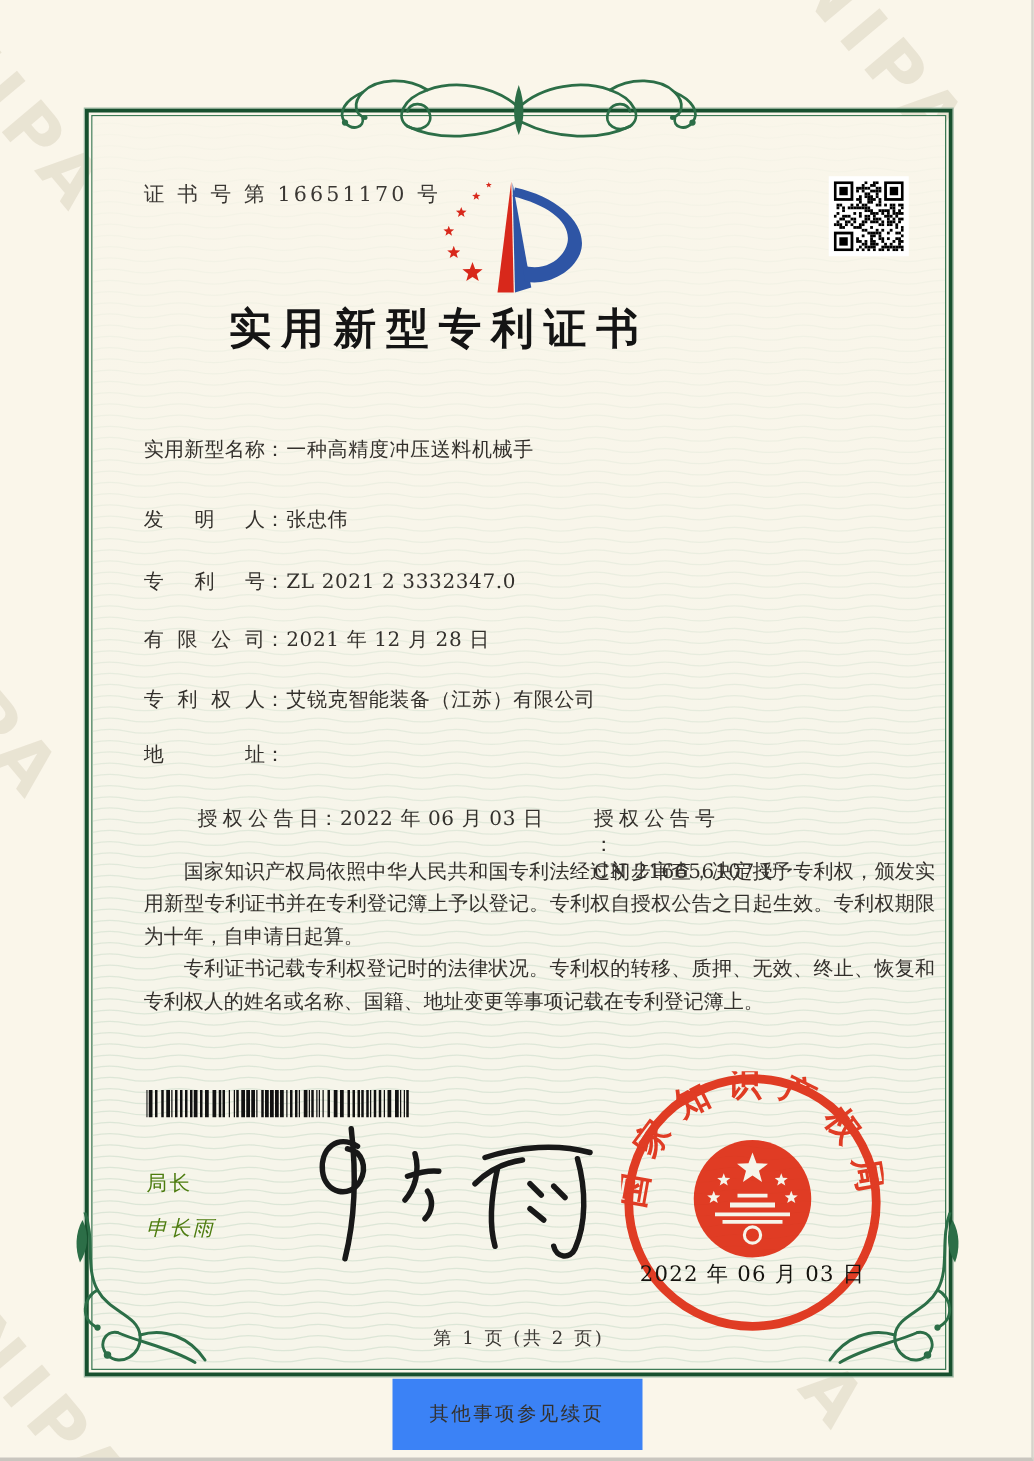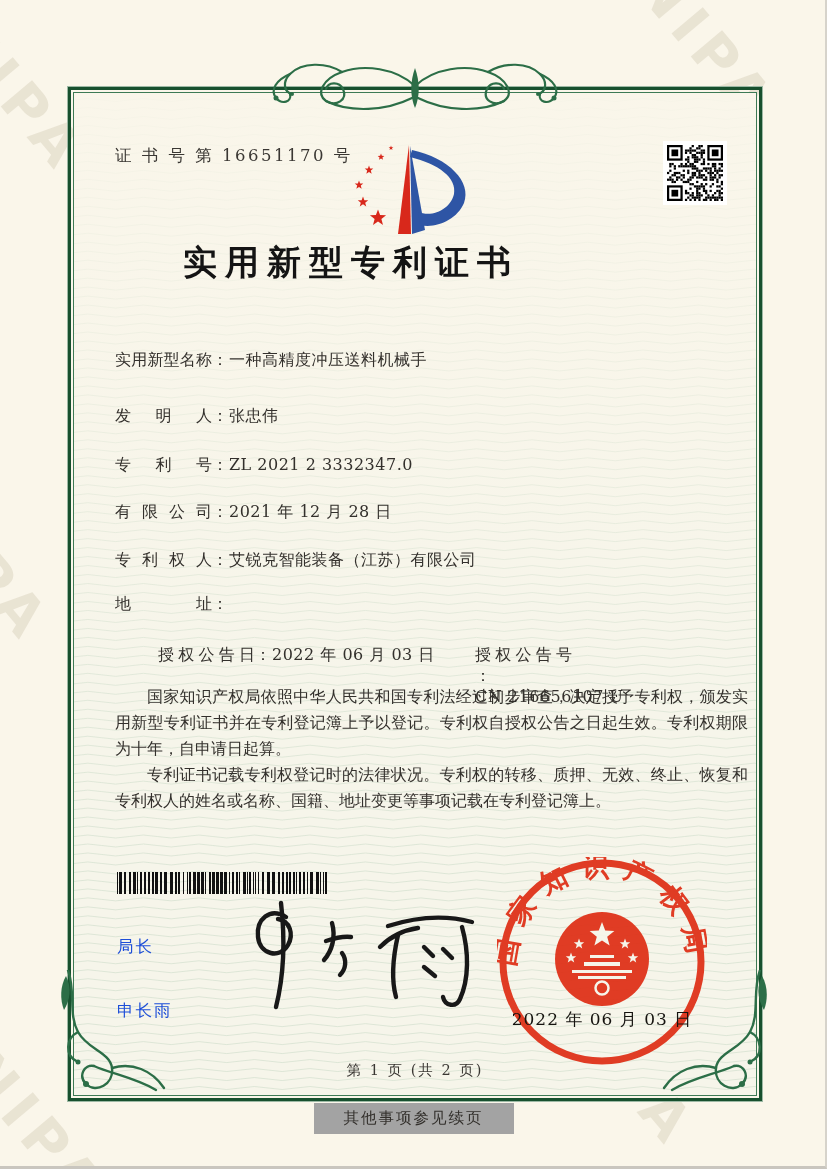--- a/index.html
+++ b/index.html
@@ -34,29 +34,29 @@
   .flabel{display:inline-block;width:97px;text-align:justify;text-align-last:justify;white-space:normal;}
   .fcolon{display:inline-block;width:17px;}
   .fvalue{display:inline-block;letter-spacing:0.5px;}
   .fvalue.addr{width:500px;line-height:25px;}
   .pair2{position:absolute;left:317px;top:0;display:flex;flex-direction:column;}
   .paras{position:absolute;left:115px;top:684px;width:633px;font-size:16px;line-height:26px;
          text-align:justify;color:#33302c;}
   .paras p{margin:0;text-indent:2em;}
   .barcode{position:absolute;left:117px;top:872px;}
   .signer{position:absolute;left:117px;font-family:"DejaVu Sans","Liberation Sans",sans-serif;
-          font-size:16.5px;letter-spacing:2px;color:#1d4ed8;}
+          font-size:16.5px;letter-spacing:2px;color:#4d7c0f;}
   .sig{position:absolute;left:228px;top:897px;}
   .seal{position:absolute;left:497px;top:857px;width:210px;height:210px;z-index:4;}
   .sealdate{position:absolute;left:497px;top:1008px;width:210px;text-align:center;
             font-size:17px;letter-spacing:1px;color:#15130f;z-index:5;}
   .pagefoot{position:absolute;left:67px;top:1061px;width:696px;text-align:center;
             font-size:14.5px;letter-spacing:2px;color:#3a3733;}
   .contnote{position:absolute;left:0;top:1103px;width:827px;text-align:center;z-index:3;}
-  .contnote span{display:inline-block;background:#a3a3a3;padding:5px 30px;font-size:15.5px;
+  .contnote span{display:inline-block;background:#3b82f6;padding:18px 30px;font-size:15.5px;
                  letter-spacing:2px;color:#33302c;}
   .orn{z-index:4;pointer-events:none;}
   svg{display:block;}
 </style>
 </head>
 <body>
 
 <span class="wm" style="left:-50px;top:-35px;">CNIPA</span>
 <span class="wm" style="left:640px;top:-85px;">CNIPA</span>
 <span class="wm pink" style="left:195px;top:110px;">CNIPA</span>
@@ -564,21 +564,21 @@
       <rect x="186" y="0" width="2" height="22" fill="#111"></rect>
       <rect x="190" y="0" width="1" height="22" fill="#111"></rect>
       <rect x="193" y="0" width="3" height="22" fill="#111"></rect>
       <rect x="199" y="0" width="3" height="22" fill="#111"></rect>
       <rect x="203" y="0" width="1" height="22" fill="#111"></rect>
       <rect x="206" y="0" width="1" height="22" fill="#111"></rect>
       <rect x="208" y="0" width="2" height="22" fill="#111"></rect>
     </svg>
 
   <div class="signer" style="top:936px;">局长</div>
-  <div class="signer" style="top:1000px;">申长雨</div>
+  <div class="signer" style="top:972px;font-style:italic;">申长雨</div>
 
   <svg class="sig" width="270" height="120" viewBox="0 0 270 120">
     <g stroke="#181818" stroke-width="4.4" fill="none" stroke-linecap="round" stroke-linejoin="round">
       <path d="M58,20 C42,10 28,22 30,40 C32,58 52,62 60,48 C66,37 62,24 50,22"></path>
       <path d="M53,6 C56,32 58,70 48,110"></path>
       <path d="M104,26 C108,40 104,54 96,63"></path>
       <path d="M98,44 C107,41 116,39 123,40"></path>
       <path d="M114,56 C119,63 118,72 112,78"></path>
       <path d="M152,50 C162,40 176,33 190,31"></path>
       <path d="M160,29 C188,20 218,18 244,25"></path>

